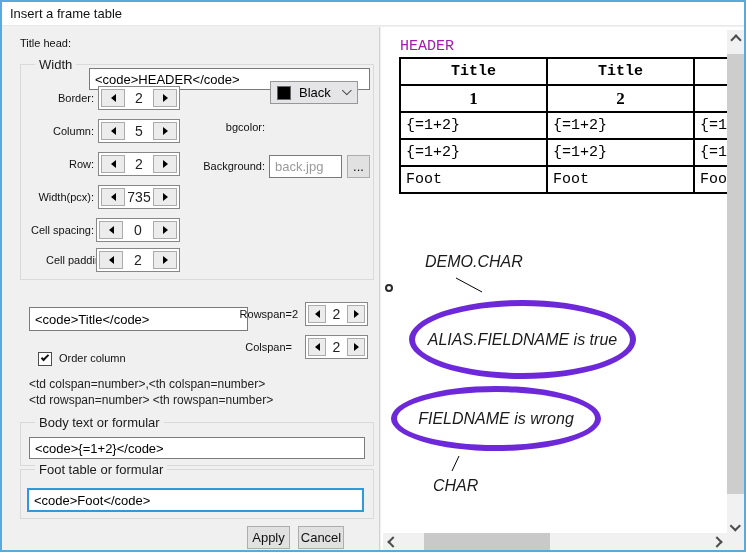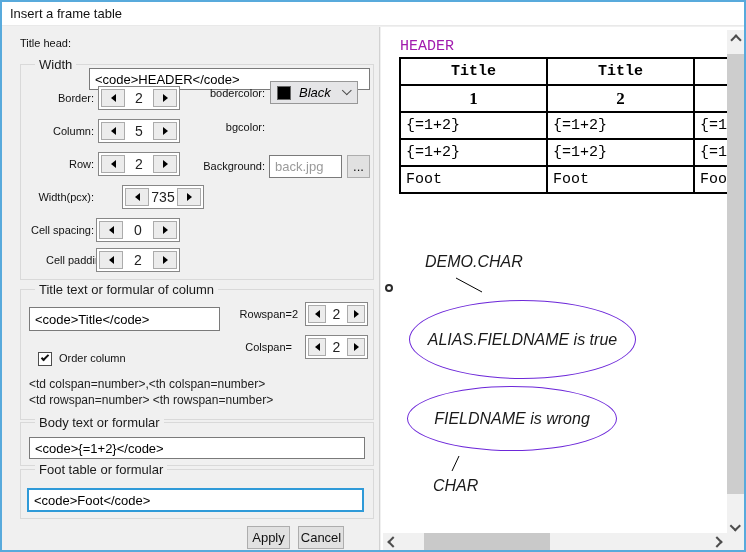--- a/index.html
+++ b/index.html
@@ -41,21 +41,21 @@
   .spin .sval { flex:1; display:flex; align-items:center; justify-content:center;
                 font-size:14px; color:#222; background:#fff; }
   .tri-l { width:0; height:0; border:4px solid transparent; border-right:5px solid #000; margin-left:-4px;}
   .tri-r { width:0; height:0; border:4px solid transparent; border-left:5px solid #000; margin-right:-4px;}
   .spin.small .sbtn { width:18px; }
 
   
   .combo { position:absolute; height:23px; background:#e5e5e7; border:1px solid #979797;
            display:flex; align-items:center; padding:0 6px; }
   .swatch { width:14px; height:14px; border:1px solid #666; margin-right:8px; }
-  .combo .ctxt { flex:1; font-size:13px;font-style:italic; }
+  .combo .ctxt { flex:1; font-size:13px; }
 
   
   .chev { width:8px; height:8px; border-style:solid; border-color:#4d4d4d;
           border-width:0 0 2px 2px; display:inline-block; }
   .chev.down  { transform:rotate(-45deg) translate(1px,-2px); }
   .chev.up    { transform:rotate(135deg); }
   .chev.left  { transform:rotate(45deg); }
   .chev.right { transform:rotate(-135deg); }
   .chev.thin  { border-width:0 0 1.5px 1.5px; width:7px; height:7px; }
 
@@ -75,21 +75,21 @@
   .tblclip { position:absolute; left:18px; top:30px; width:330px; height:145px; overflow:hidden; }
   table.pv { border-collapse:collapse; table-layout:fixed; width:443px; }
   table.pv td { border:2px solid #000; height:27px; font-family:"Liberation Mono",monospace;
                 font-size:15px; padding:0 0 0 5px; white-space:nowrap; overflow:visible; }
   table.pv td.c { text-align:center; padding:0; }
   table.pv tr.trow td { font-weight:bold; }
   table.pv tr.nrow td { font-family:"Liberation Serif",serif; font-size:17px; font-weight:bold; }
 
   
   .diag-lbl { position:absolute; font-style:italic; font-size:16px; color:#1a1a1a; white-space:nowrap; }
-  .ellipse { position:absolute; border:1px solid #6d28d9; border-radius:50%;
+  .ellipse { position:absolute; border:6px solid #6d28d9; border-radius:50%;
              display:flex; align-items:center; justify-content:center;text-align:right; }
   .ellipse span { font-style:italic; font-size:16px; color:#1a1a1a; white-space:nowrap; }
 
   .connector-svg { position:absolute; left:0; top:0; width:365px; height:525px; pointer-events:none; }
 
   
   .vsb { position:absolute; right:0; top:3px; width:17px; height:508px; background:#f1f1f1; }
   .vsb .arr { position:absolute; left:0; width:17px; height:20px; display:flex; align-items:center; justify-content:center; }
   .vsb .thumb { position:absolute; left:0; top:24px; width:17px; height:440px; background:#cdcdcd; }
   .hsb { position:absolute; left:2px; bottom:0; height:17px; right:17px; background:#f1f1f1; }
@@ -122,21 +122,20 @@
     <div class="spin" style="left:96px; top:59px; width:82px;">
       <div class="sbtn">
           <span class="tri-l"></span>
         </div>
       <div class="sval">2</div>
       <div class="sbtn">
           <span class="tri-r"></span>
         </div>
     </div>
 
-    <div class="lbl r" style="left:120px; top:60px; width:143px;">bodercolor:</div>
     <div class="combo" style="left:268px; top:54px; width:88px;">
       <span class="swatch" style="background:#000;"></span>
       <span class="ctxt">Black</span>
       <span class="chev down thin"></span>
     </div>
 
     <div class="lbl r" style="left:0; top:98px; width:92px;padding-left:44px;">Column:</div>
     <div class="spin" style="left:96px; top:92px; width:82px;">
       <div class="sbtn">
           <span class="tri-l"></span>
@@ -158,21 +157,21 @@
       <div class="sbtn">
           <span class="tri-r"></span>
         </div>
     </div>
 
     <div class="lbl r" style="left:120px; top:133px; width:143px;">Background:</div>
     <input class="tin ghost" style="left: 267px; top: 128px; width: 73px; height: 23px;" value="back.jpg">
     <div class="btn" style="left:345px; top:128px; width:23px;">...</div>
 
     <div class="lbl r" style="left:0; top:164px; width:92px;">Width(pcx):</div>
-    <div class="spin" style="left:96px; top:158px; width:82px;margin-left:24px;">
+    <div class="spin" style="left:96px; top:158px; width:82px;">
       <div class="sbtn">
           <span class="tri-l"></span>
         </div>
       <div class="sval">735</div>
       <div class="sbtn">
           <span class="tri-r"></span>
         </div>
     </div>
 
     <div class="lbl r" style="left:0; top:197px; width:92px;">Cell spacing:</div>
@@ -190,24 +189,21 @@
     <div class="spin" style="left:94px; top:221px; width:84px;">
       <div class="sbtn">
           <span class="tri-l"></span>
         </div>
       <div class="sval">2</div>
       <div class="sbtn">
           <span class="tri-r"></span>
         </div>
     </div>
 
-    <div class="group" style="left:18px; top:262px; width:354px; height:131px;">
-      <span class="legend">Title text or formular of column</span>
-    </div>
-    <input class="tin" style="left: 27px; top: 280px; width: 191px; height: 24px;" value="&lt;code&gt;Title&lt;/code&gt;">
+    <input class="tin" style="left: 27px; top: 280px; width: 219px; height: 24px;" value="&lt;code&gt;Title&lt;/code&gt;">
 
     <div class="lbl r" style="left:180px; top:281px; width:116px;">Rowspan=2</div>
     <div class="spin small" style="left:303px; top:275px; width:63px;">
       <div class="sbtn">
           <span class="tri-l"></span>
         </div>
       <div class="sval">2</div>
       <div class="sbtn">
           <span class="tri-r"></span>
         </div>
@@ -288,21 +284,21 @@
       <line x1="75" y1="251" x2="101" y2="265" stroke="#000" stroke-width="1"></line>
       <line x1="78" y1="429" x2="71" y2="444" stroke="#000" stroke-width="1"></line>
     </svg>
 
     <div class="diag-lbl" style="left:44px; top:226px;">DEMO.CHAR</div>
 
     <div class="ellipse" style="left:28px; top:273px; width:227px; height:79px;">
       <span>ALIAS.FIELDNAME is true</span>
     </div>
 
-    <div class="ellipse" style="left:26px; top:359px; width:210px; height:65px;">
+    <div class="ellipse" style="left:10px; top:359px; width:210px; height:65px;">
       <span>FIELDNAME is wrong</span>
     </div>
 
     <div class="diag-lbl" style="left:52px; top:450px;">CHAR</div>
 
     <div class="vsb">
       <div class="arr" style="top:0;">
           <span class="chev up"></span>
         </div>
       <div class="thumb"></div>

